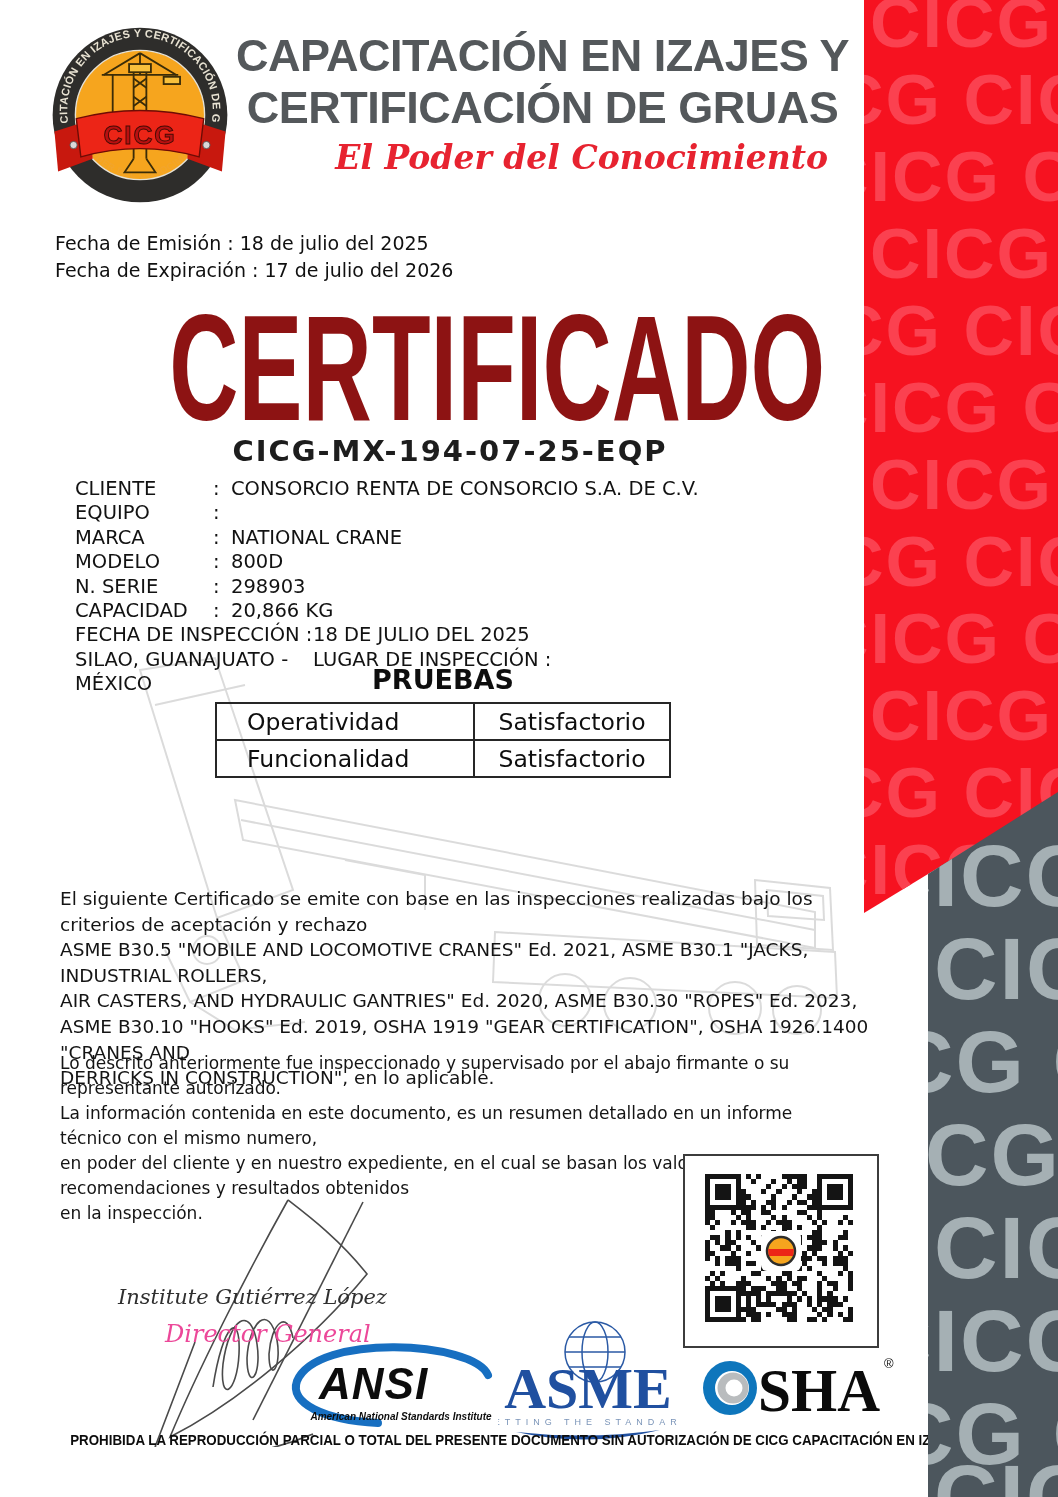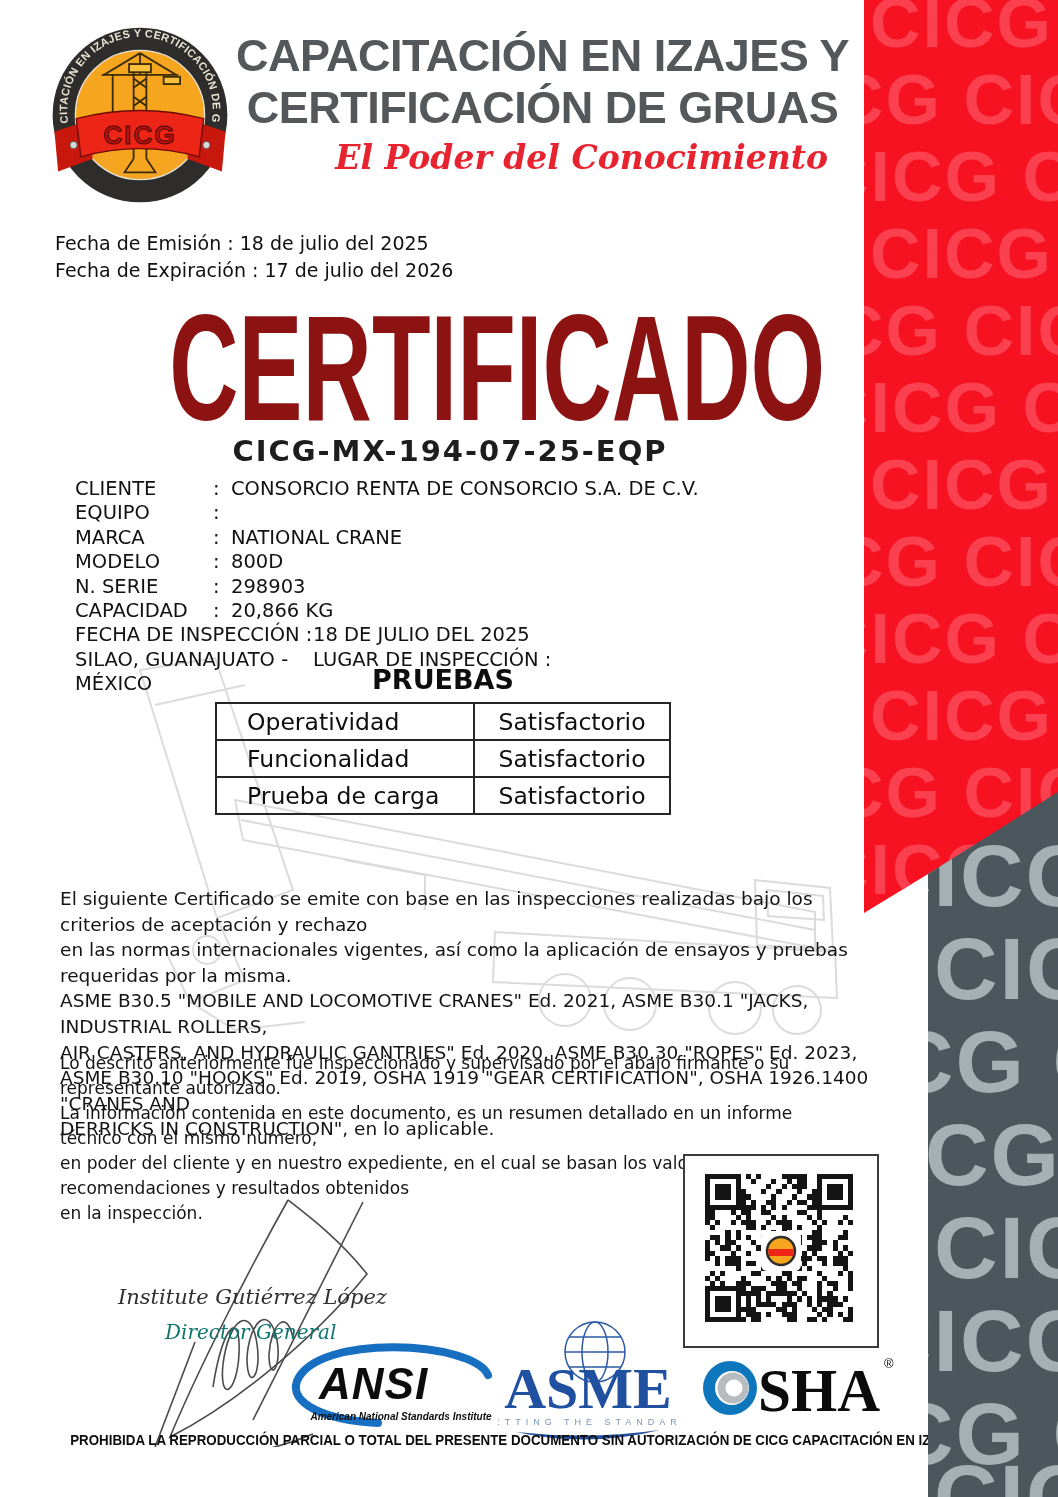--- a/index.html
+++ b/index.html
@@ -51,21 +51,21 @@
 
   
   .legal1{position:absolute;left:60px;top:886px;width:810px;font-size:18.5px;line-height:25.6px;z-index:2;}
   .legal2{position:absolute;left:60px;top:1051px;width:780px;font-size:17px;line-height:25px;z-index:2;}
 
   
   .sig-scribble{position:absolute;left:135px;top:1182px;z-index:2;}
   .sig-name{position:absolute;left:118px;top:1285px;font-family:"DejaVu Serif",serif;font-style:italic;
             font-size:21px;color:#2f2f2f;z-index:3;}
   .sig-title{position:absolute;left:165px;top:1320px;font-family:"DejaVu Serif",serif;font-style:italic;
-             font-size:20px;color:#0f766e;z-index:3;}
+             font-size:24px;color:#ec4899;z-index:3;}
 
   
   .qr-box{position:absolute;left:683px;top:1154px;width:192px;height:190px;background:#fff;
           border:2px solid #3c3c3c;z-index:2;}
   .qr-grid{position:absolute;left:20px;top:18px;width:148px;height:148px;background:#fff;
            display:grid;grid-template-rows:repeat(29,1fr);grid-template-columns:repeat(29,1fr);}
   .qr-grid i{background:#141414;}
   .qr-logo{position:absolute;left:50%;top:50%;width:40px;height:40px;transform:translate(-50%,-50%);
            background:#fff;border-radius:6px;display:flex;align-items:center;justify-content:center;}
 
@@ -232,30 +232,25 @@
   <table class="tests">
     <tbody>
     <tr>
       <td class="name">Operatividad</td>
       <td class="result">Satisfactorio</td>
     </tr>
     <tr>
       <td class="name">Funcionalidad</td>
       <td class="result">Satisfactorio</td>
     </tr>
-    <tr>
-      <td class="name">Prueba de carga</td>
-      <td class="result">Satisfactorio</td>
-    </tr>
   </tbody>
     </table>
 
   <div class="legal1">
     <div>El siguiente Certificado se emite con base en las inspecciones realizadas bajo los criterios de aceptación y rechazo</div>
-    <div>en las normas internacionales vigentes, así como la aplicación de ensayos y pruebas requeridas por la misma.</div>
     <div>ASME B30.5 "MOBILE AND LOCOMOTIVE CRANES" Ed. 2021, ASME B30.1 "JACKS, INDUSTRIAL ROLLERS,</div>
     <div>AIR CASTERS, AND HYDRAULIC GANTRIES" Ed. 2020, ASME B30.30 "ROPES" Ed. 2023,</div>
     <div>ASME B30.10 "HOOKS" Ed. 2019, OSHA 1919 "GEAR CERTIFICATION", OSHA 1926.1400 "CRANES AND</div>
     <div>DERRICKS IN CONSTRUCTION", en lo aplicable.</div>
   </div>
   <div class="legal2">
     <div>Lo descrito anteriormente fue inspeccionado y supervisado por el abajo firmante o su representante autorizado.</div>
     <div>La información contenida en este documento, es un resumen detallado en un informe técnico con el mismo numero,</div>
     <div>en poder del cliente y en nuestro expediente, en el cual se basan los valores, recomendaciones y resultados obtenidos</div>
     <div>en la inspección.</div>

